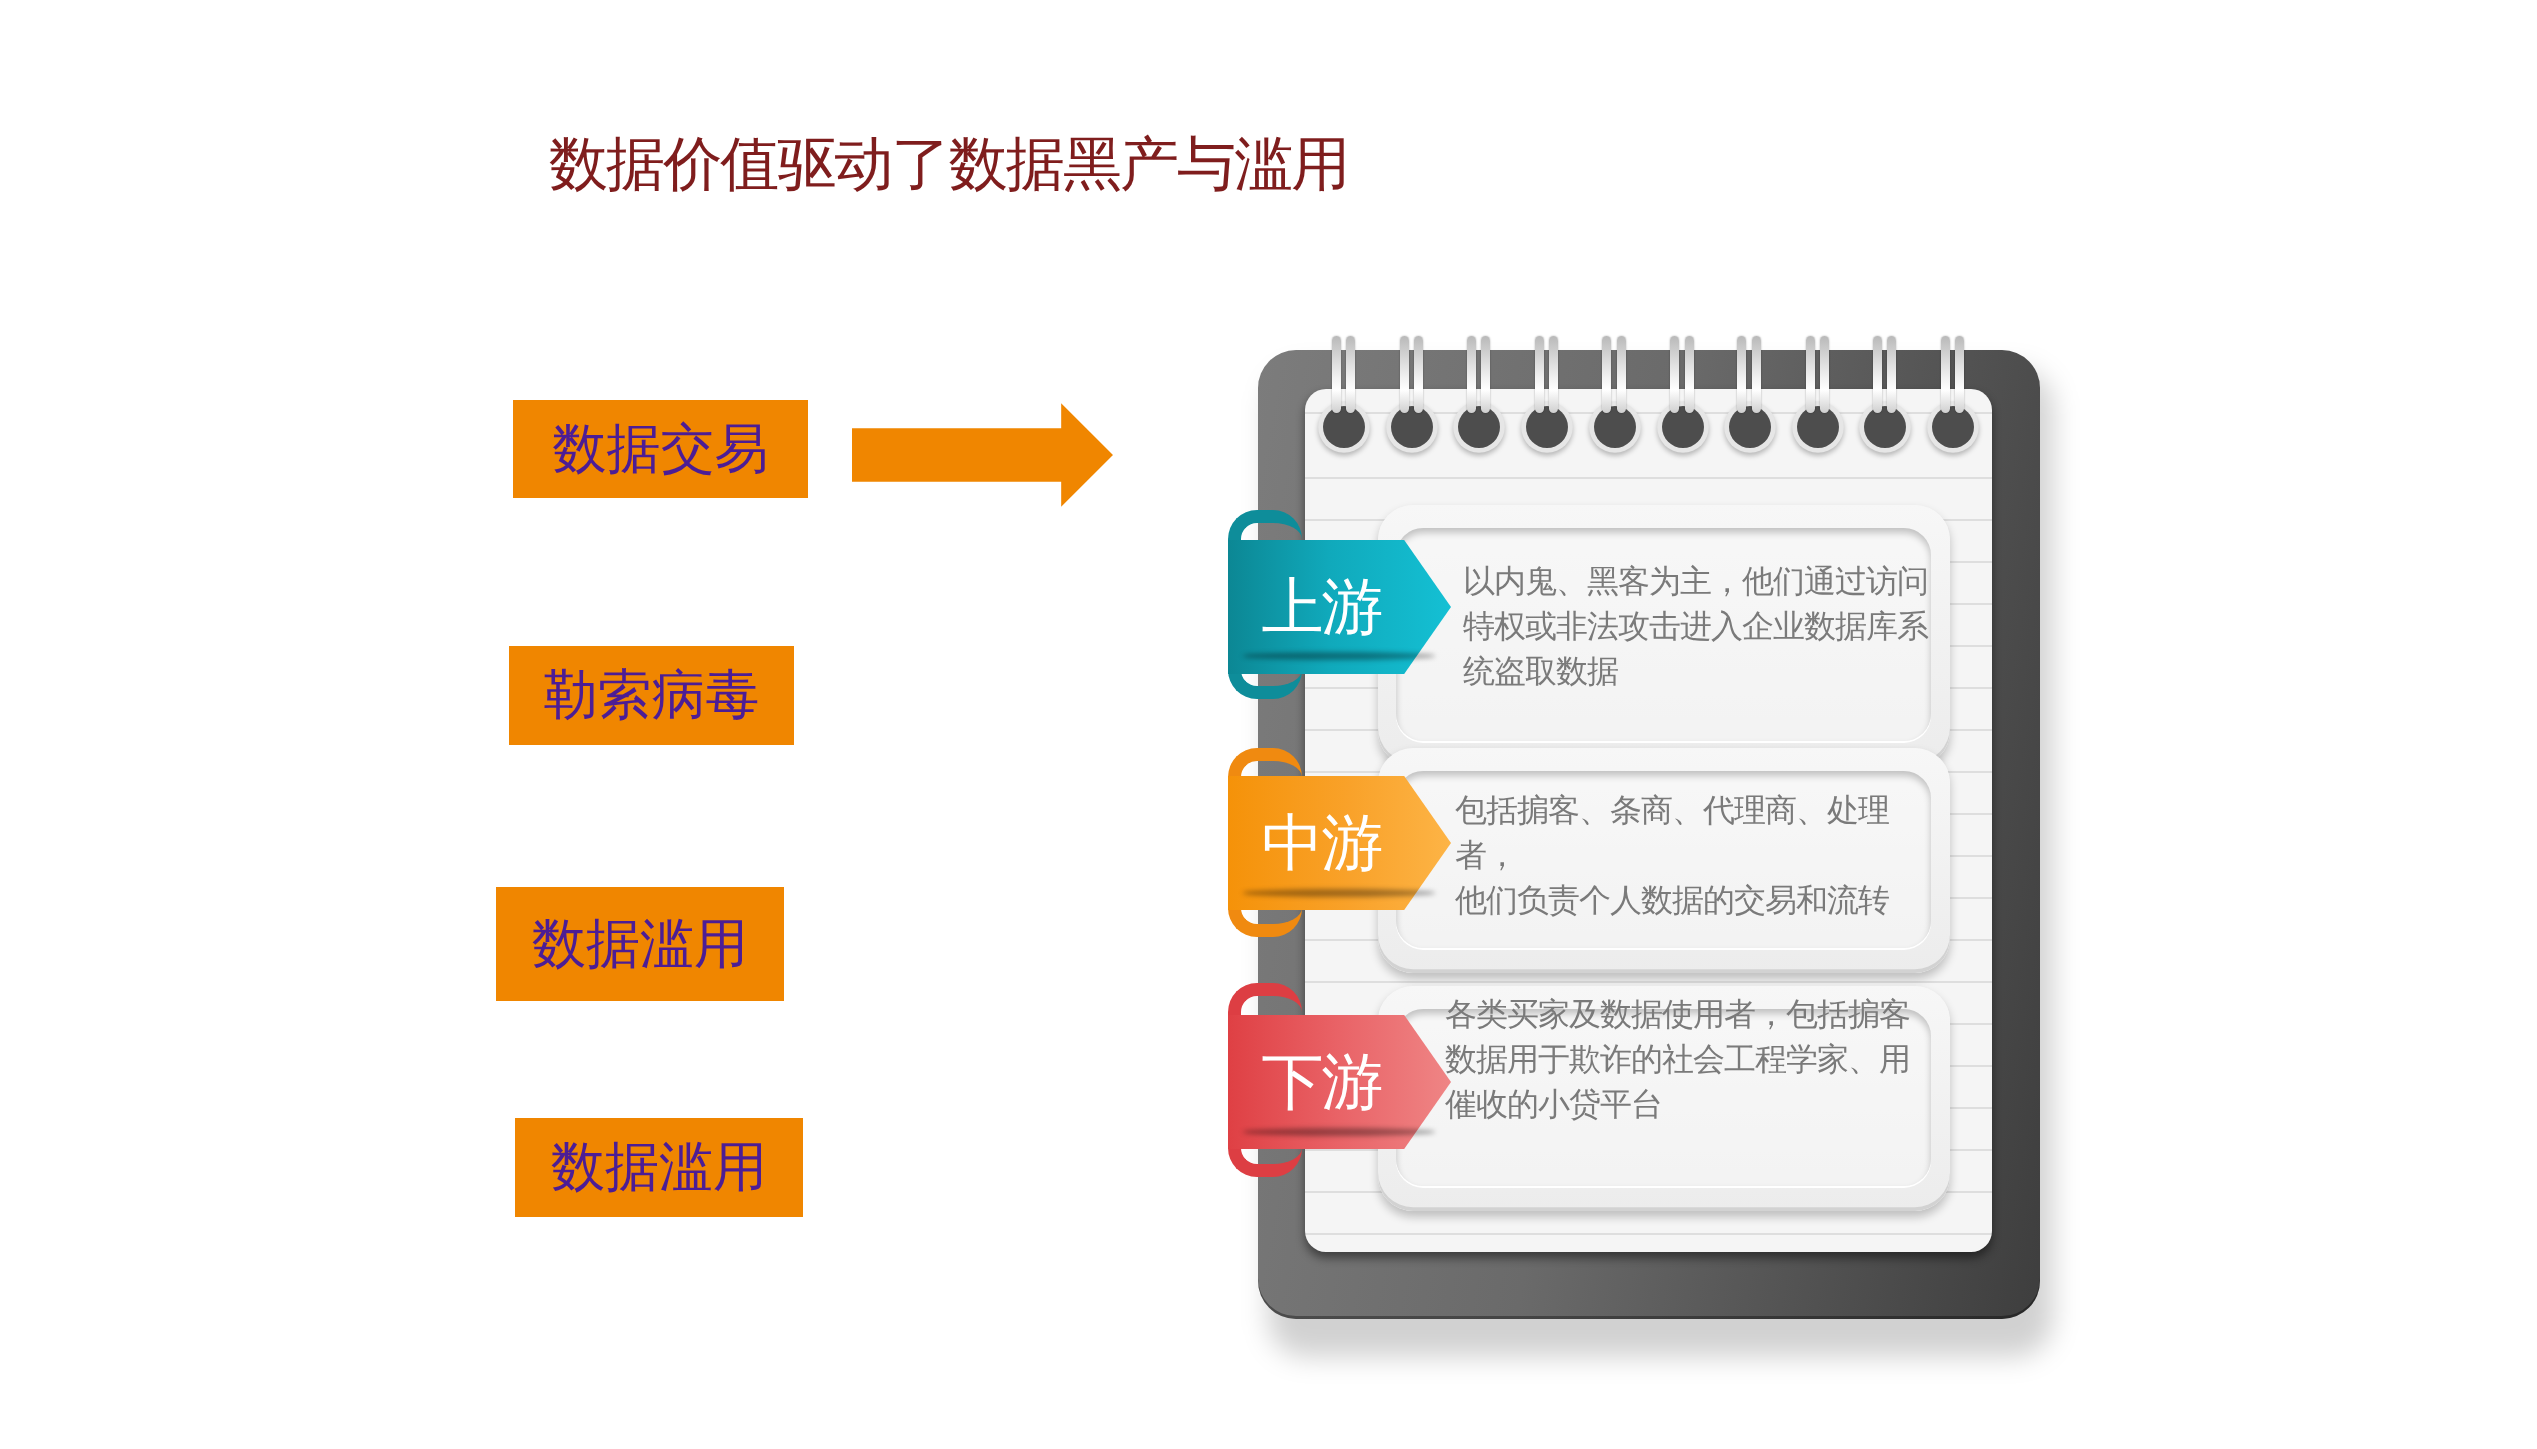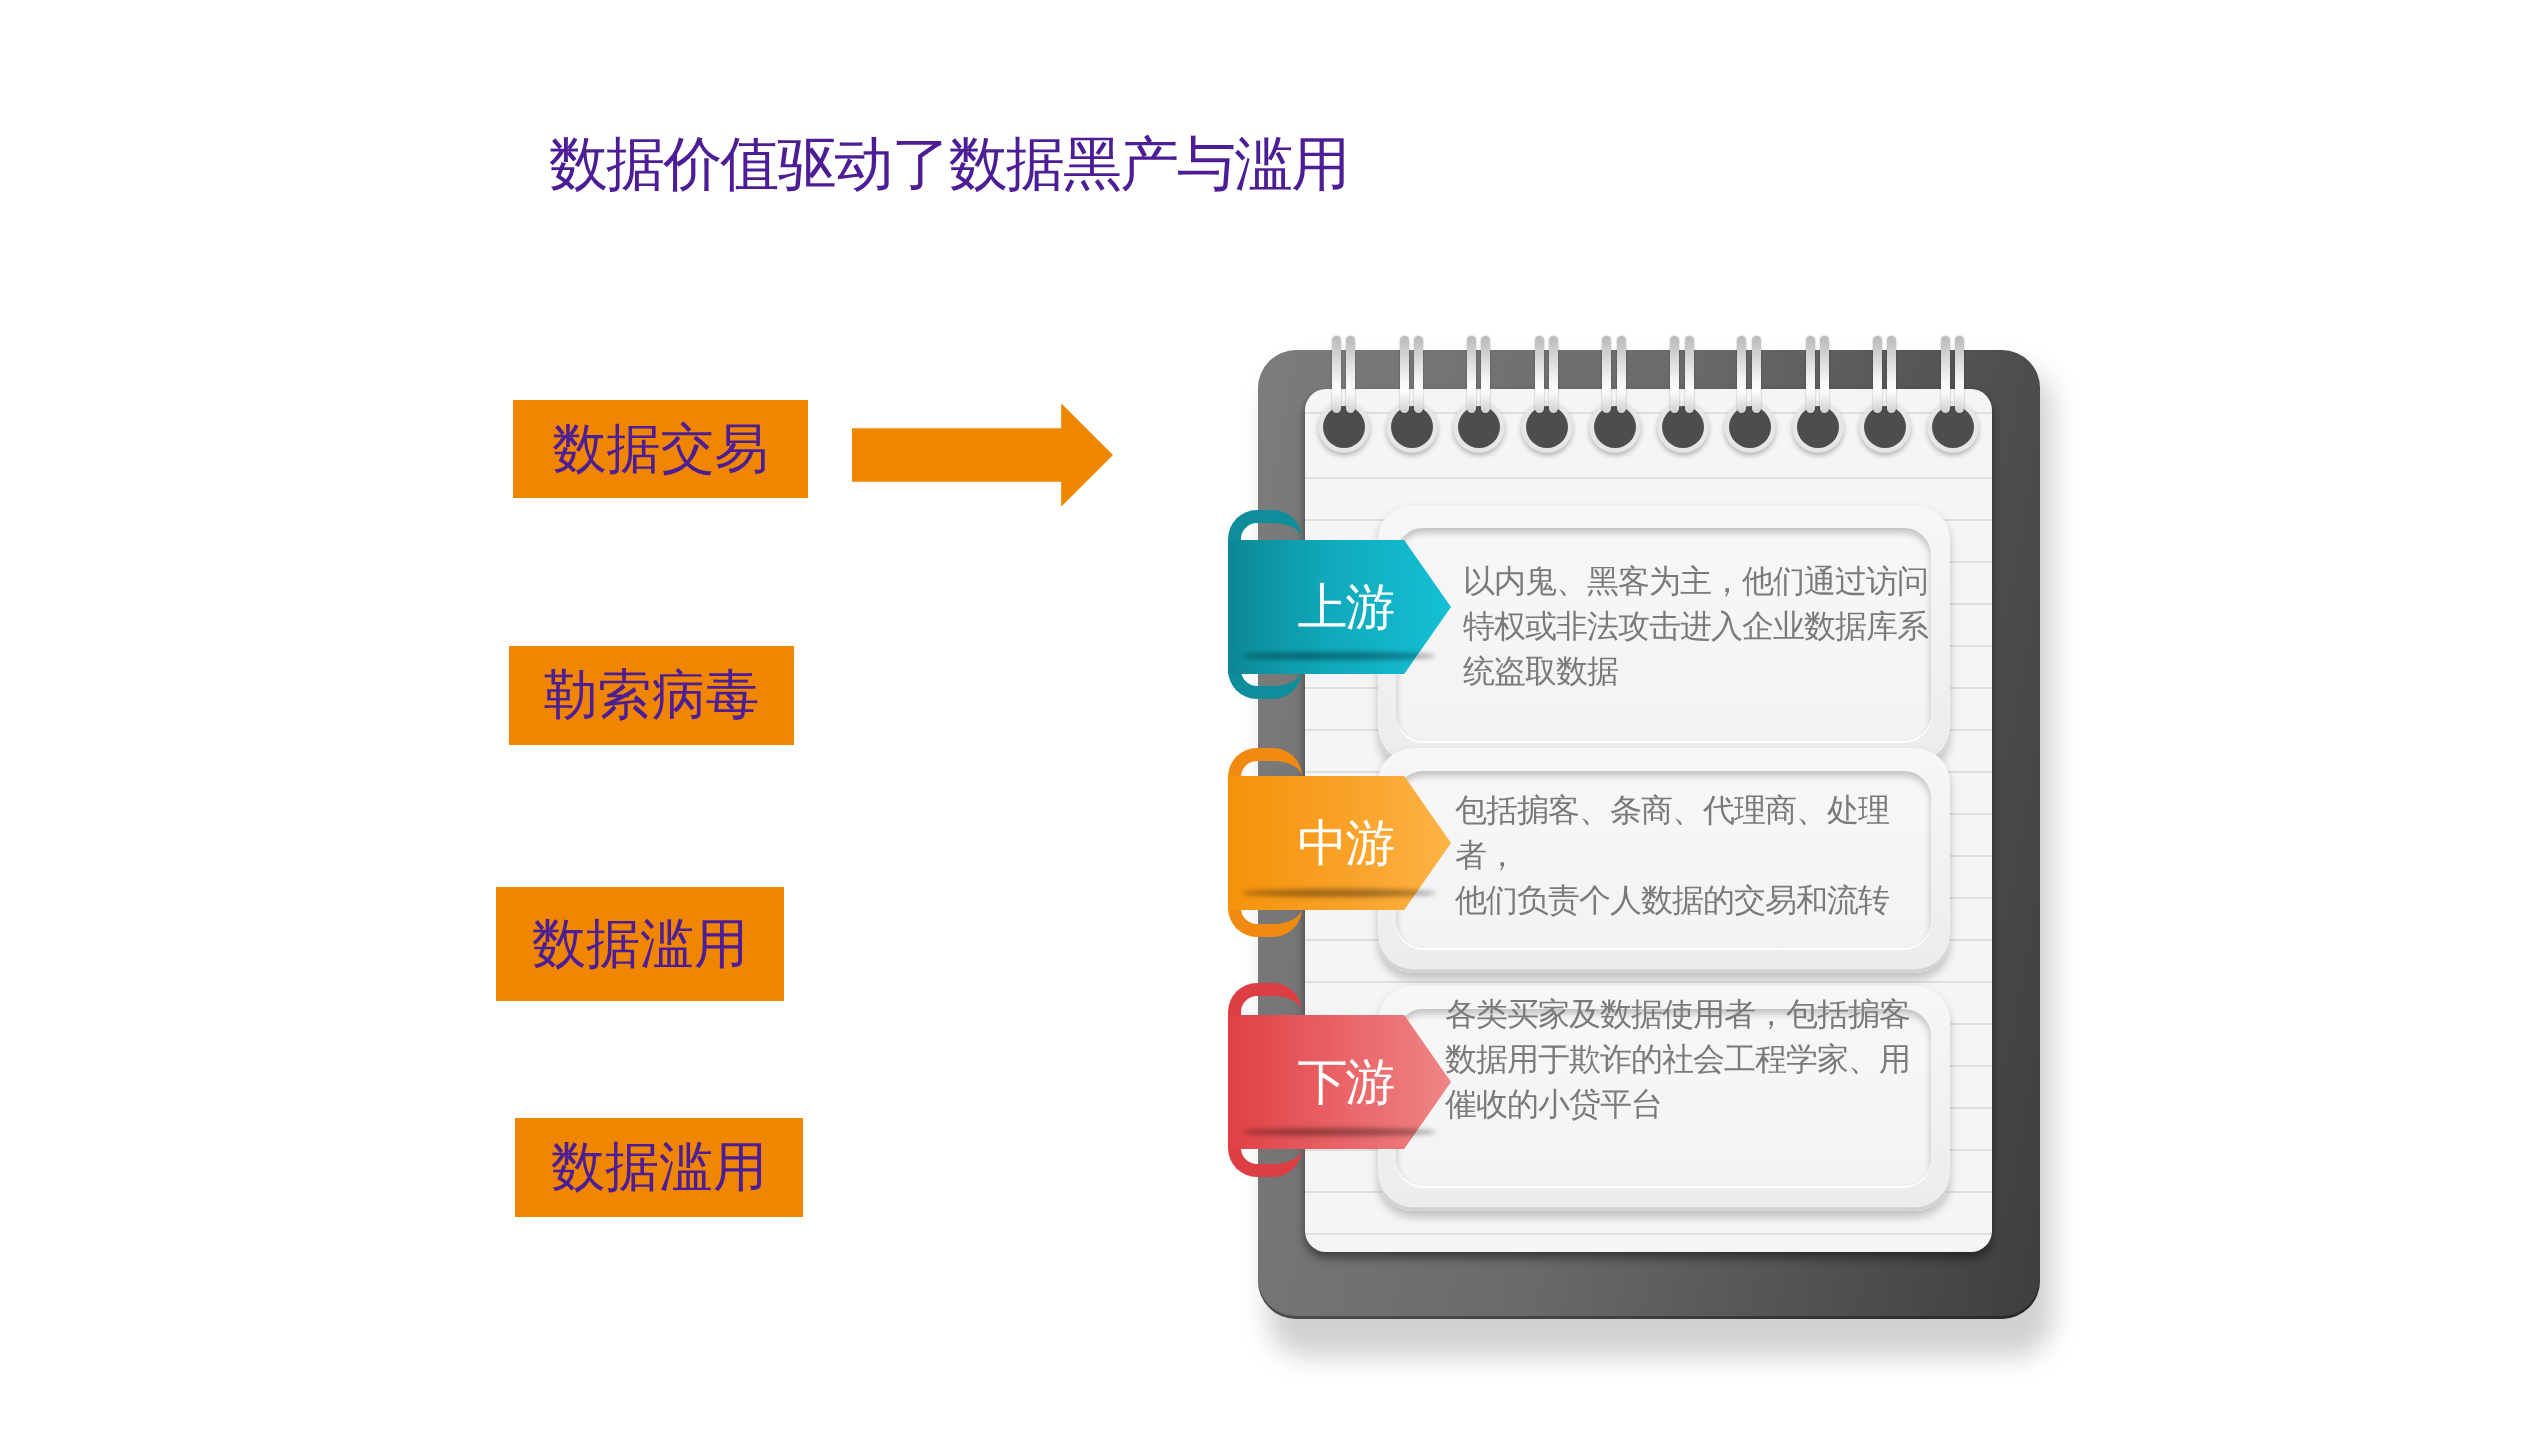--- a/index.html
+++ b/index.html
@@ -3,21 +3,21 @@
 <meta charset="utf-8">
 <style>
   html, body { margin:0; padding:0; }
   body {
     width:2538px; height:1450px; position:relative; overflow:hidden;
     background:#ffffff;
     font-family:"DejaVu Sans","Liberation Sans",sans-serif;
   }
   .title {
     position:absolute; left:549px; top:123px;
-    font-size:59px; color:#4c1d95; letter-spacing:-1.9px; white-space:nowrap;
+    font-size:59px; color:#7f1d1d; letter-spacing:-1.9px; white-space:nowrap;
     line-height:81px;
   }
   .cat-box {
     position:absolute; background:#F08600; color:#4c1d95;
     font-size:54px; display:flex; align-items:center; justify-content:center;
     letter-spacing:0px; white-space:nowrap;
   }
   .arrow { position:absolute; left:852px; top:403px; width:261px; height:104px; }
 
   
@@ -71,21 +71,21 @@
     border:13.4px solid; border-right:none;
   }
   .tab {
     position:absolute; left:1228px; height:134px; width:223px;
     clip-path: polygon(0 0, 79% 0, 100% 50%, 79% 100%, 0 100%);
     border-radius:0 9.6px 9.6px 0;
   }
   .tab-label {
     position:absolute; left:0; width:187px; top:0; height:134px;
     display:flex; align-items:center; justify-content:center;
-    color:#ffffff; font-size:50px; letter-spacing:-1.9px;padding-left:24px;
+    color:#ffffff; font-size:62px; letter-spacing:-1.9px;
   }
   .tab-shadow {
     position:absolute; left:1243px; width:192px; height:7.7px; border-radius:50%;
     background:rgba(0,0,0,0.35); filter:blur(2.9px);
   }
 </style>
 </head>
 <body>
 
 <div class="title">数据价值驱动了数据黑产与滥用</div>

